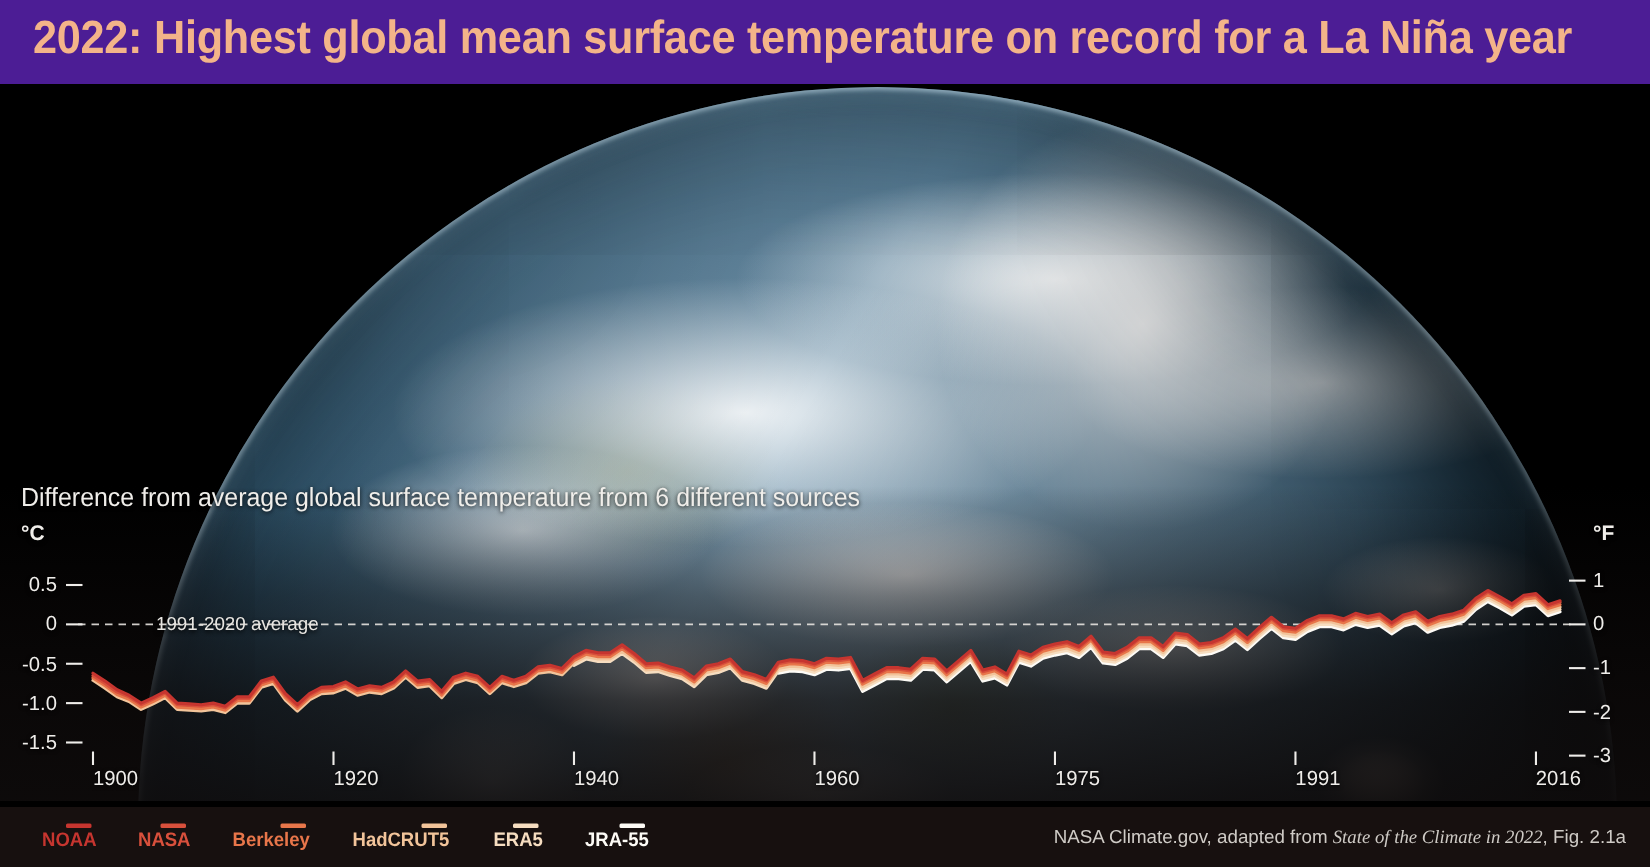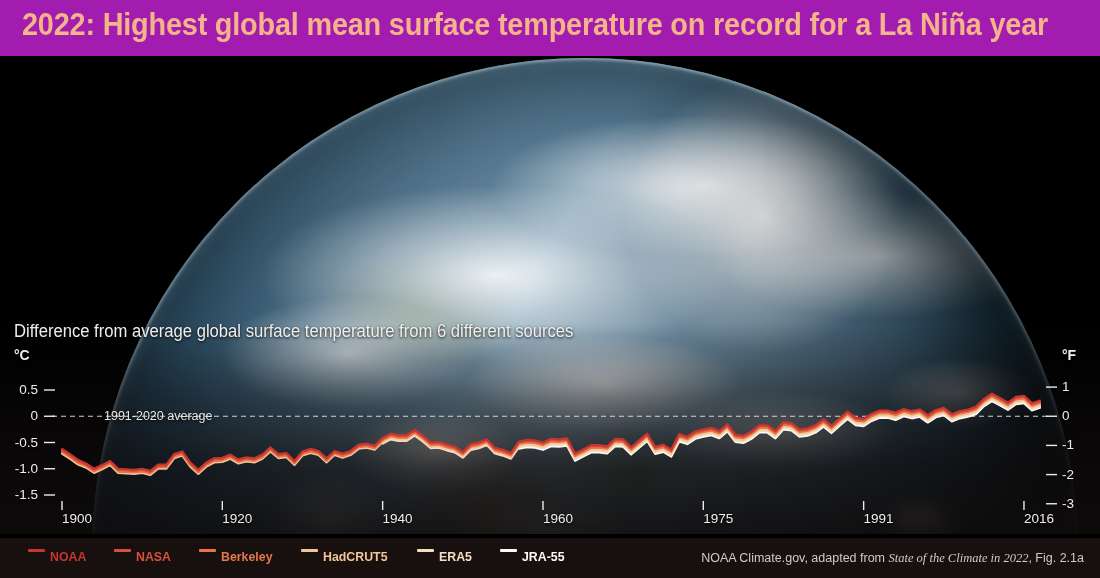--- a/index.html
+++ b/index.html
@@ -5,21 +5,21 @@
   * { margin:0; padding:0; box-sizing:border-box; }
   html,body { background:#000; }
   body {
     width:1100px; height:578px; position:relative; overflow:hidden;
     font-family:"Liberation Sans", sans-serif; background:#000;
   }
 
   
   #title-bar {
     position:absolute; left:0; top:0; width:1100px; height:56px;
-    background:#a21caf; z-index:40;
+    background:#4c1d95; z-index:40;
   }
   #title-text {
     position:absolute; left:22px; top:7px;
     font-family:"Liberation Sans Narrow","Liberation Sans",sans-serif;
     font-size:31px; font-weight:700; letter-spacing:-0.2px;
     color:#f3b489; white-space:nowrap;
     transform:scaleX(0.93); transform-origin:left center;
   }
 
   
@@ -115,21 +115,21 @@
     text-shadow:0 1px 3px rgba(0,0,0,0.95);
   }
   #plot-svg { position:absolute; left:0; top:0; }
 
   
   #footer {
     position:absolute; left:0; bottom:0; width:1100px; height:40px;
     background:#17100f; z-index:50;
   }
   #legend { position:absolute; left:28px; top:11px; display:flex; align-items:center; }
-  .legend-item { display:flex; align-items:flex-start; margin-right:26px; }
+  .legend-item { display:flex; align-items:flex-end; margin-right:26px;flex-direction:column; }
   .legend-dash { width:17px; height:2.5px; margin-right:5px; border-radius:1px; }
   .legend-label {
     font-family:"Liberation Sans Narrow","Liberation Sans",sans-serif;
     font-size:13px; font-weight:700; white-space:nowrap;
     transform:scaleX(0.95); transform-origin:left center;
   }
   #credit {
     position:absolute; right:16px; top:13px;
     font-family:"Liberation Sans Narrow","Liberation Sans",sans-serif;
     font-size:12.5px; color:#cfcbc6; white-space:nowrap;
@@ -223,15 +223,15 @@
       <div class="legend-item">
         <span class="legend-dash" style="background: rgb(246, 221, 192);"></span>
         <span class="legend-label" style="color: rgb(246, 221, 192);">ERA5</span>
       </div>
       <div class="legend-item">
         <span class="legend-dash" style="background: rgb(253, 251, 246);"></span>
         <span class="legend-label" style="color: rgb(253, 251, 246);">JRA-55</span>
       </div>
     </div>
   <div id="credit">
-    <span>NOAA Climate.gov, adapted from </span><i>State of the Climate in 2022</i><span>, Fig. 2.1a</span>
+    <span>NASA Climate.gov, adapted from </span><i>State of the Climate in 2022</i><span>, Fig. 2.1a</span>
   </div>
 </div>
 
 </body></html>

